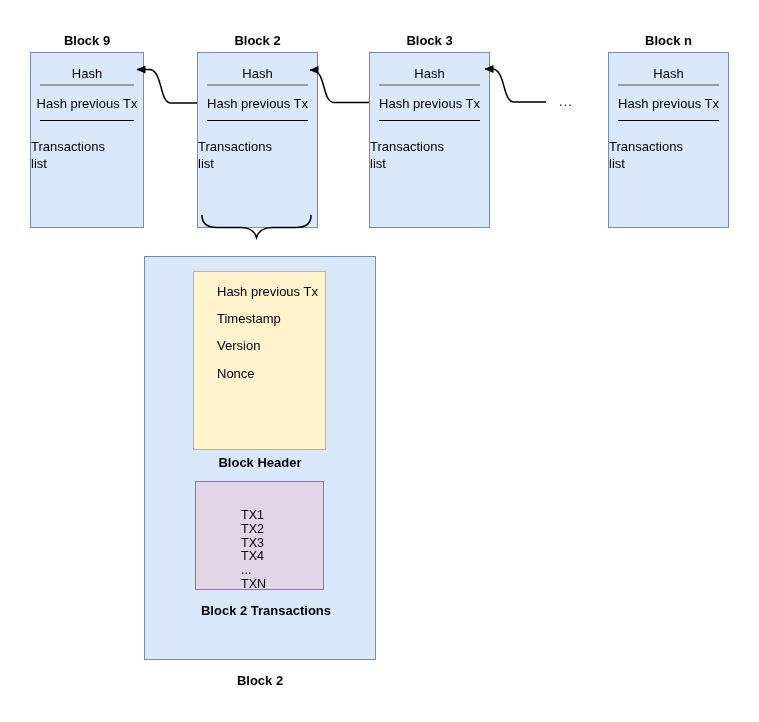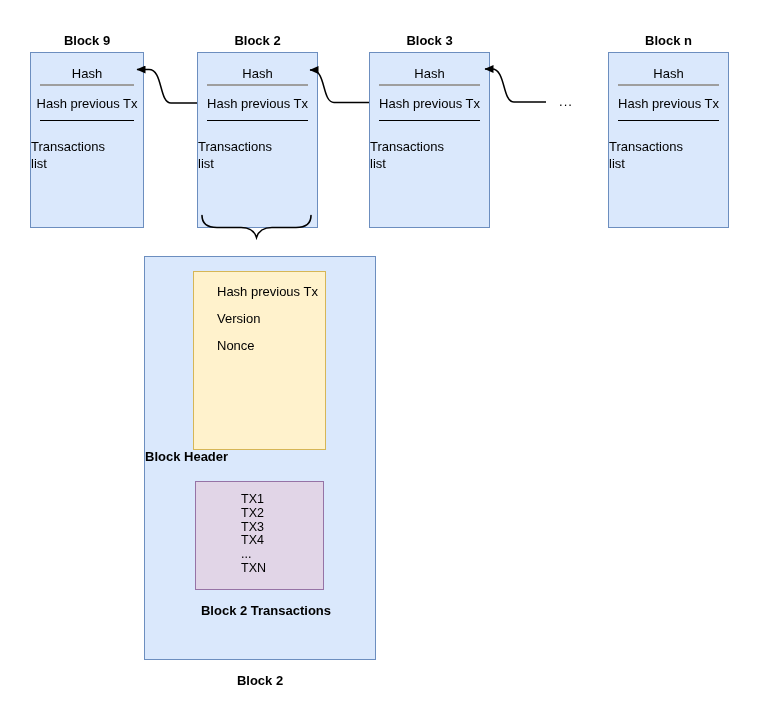--- a/index.html
+++ b/index.html
@@ -63,27 +63,27 @@
   .header-box{
     position:absolute; left:48px; top:14px; width:133px; height:179px;
     background:var(--header-fill); border:1.5px solid var(--header-border);
     box-sizing:border-box; padding-top:6px;
   }
   .header-item{
     height:27.2px; display:flex; align-items:center;
     padding-left:23px; font-size:13px; white-space:nowrap;
   }
   .header-caption{
-    position:absolute; left:0; right:0; top:192px; 
+    position:absolute; left:0; right:0; top:198px; text-align:center;
     font-weight:bold; font-size:13px; height:16px; line-height:16px;
   }
   .txs-box{
     position:absolute; left:50px; top:224px; width:129px; height:109px;
     background:var(--tx-fill); border:1.5px solid var(--tx-border);
-    box-sizing:border-box; padding-top:10px;text-align:center;
+    box-sizing:border-box; padding-top:26px;text-align:center;
   }
   .tx-item{
     height:13.8px; display:flex; align-items:center;
     padding-left:45px; font-size:12.5px; white-space:nowrap;
   }
   .txs-caption{
     position:absolute; left:0; right:0; top:346px; text-align:center;
     font-weight:bold; font-size:13px; height:16px; line-height:16px;padding-left:12px;
   }
   .detail-caption{
@@ -149,20 +149,21 @@
     <path d="M369,102.5 H334 C322,102.5 326,70 312,70 H310" fill="none" stroke="#000" stroke-width="1.5" marker-end="url(#arr)"></path>
     <path d="M546,102 H514 C502,102 506,69 492,69 H485" fill="none" stroke="#000" stroke-width="1.5" marker-end="url(#arr)"></path>
     <path d="M202,215.5 C202,224 207,227.5 217,227.5 L241,227.5 C250,227.5 254.5,231 256.5,237.5
              C258.5,231 263,227.5 272,227.5 L296,227.5 C306,227.5 311,224 311,215.5" fill="none" stroke="#000" stroke-width="1.6" stroke-linecap="round"></path>
   </svg>
 
   <div class="detail-box">
 
     <div class="header-box">
       <div class="header-item">Hash previous Tx</div>
+      <div class="header-item">Timestamp</div>
       <div class="header-item">Version</div>
       <div class="header-item">Nonce</div>
     </div>
     <div class="header-caption">Block Header</div>
 
     <div class="txs-box">
       <div class="tx-item">TX1</div>
       <div class="tx-item">TX2</div>
       <div class="tx-item">TX3</div>
       <div class="tx-item">TX4</div>

